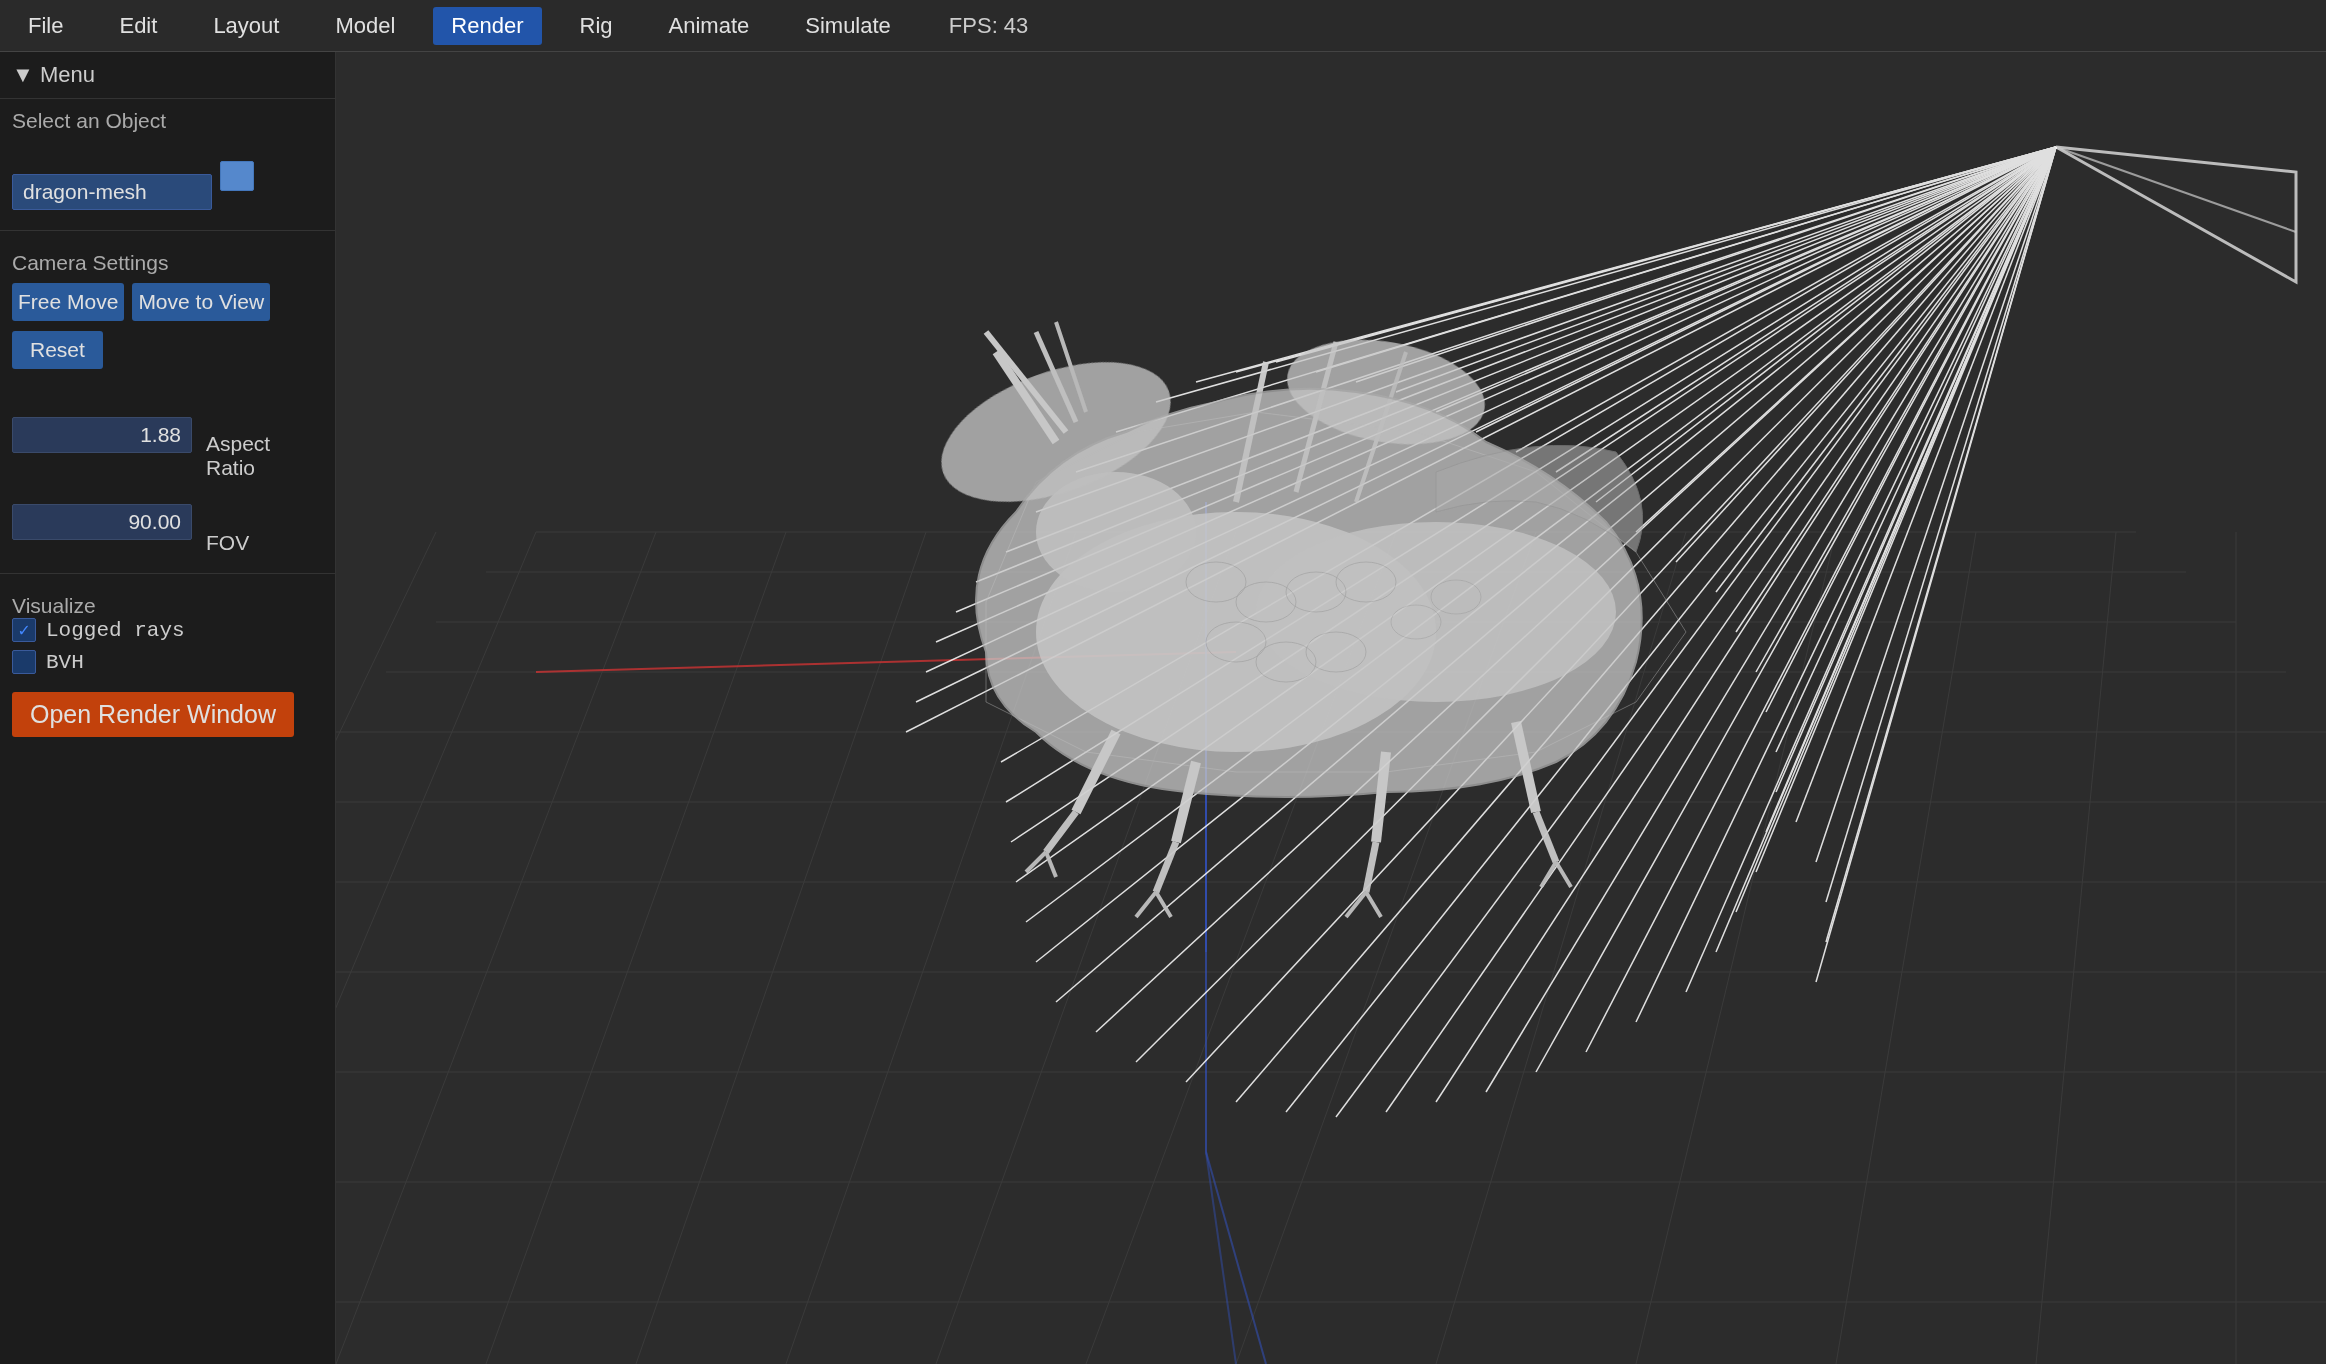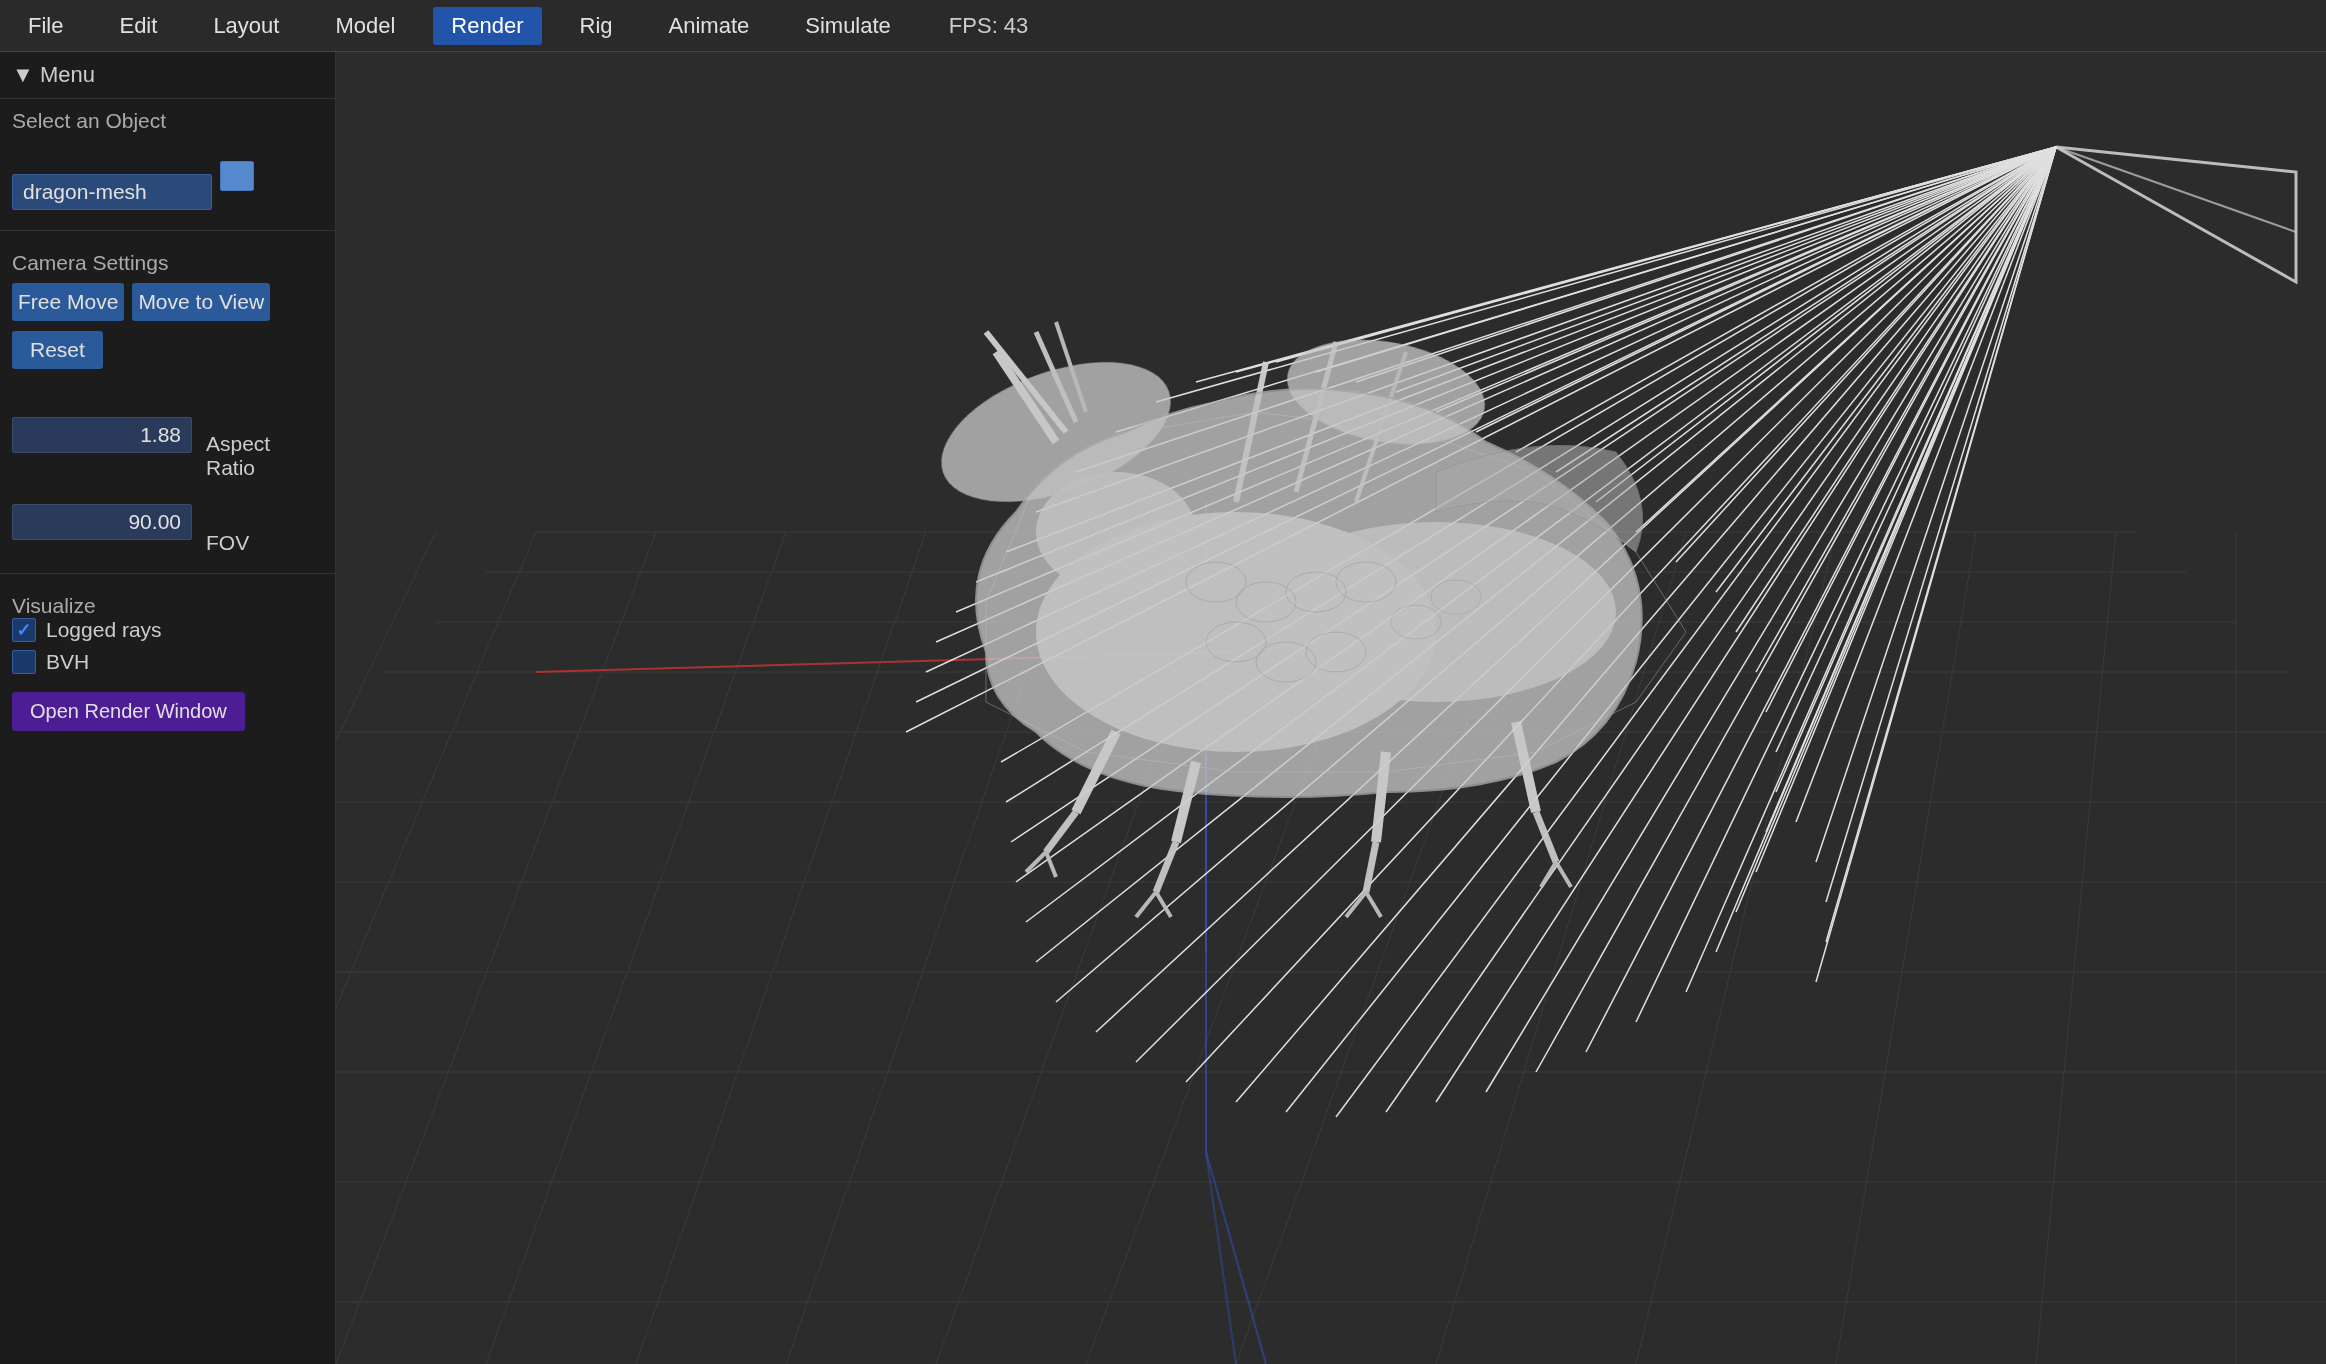--- a/index.html
+++ b/index.html
@@ -166,20 +166,21 @@
       font-size: 21px;
       color: #aaa;
       margin-bottom: 0;
     }
 
     .checkbox-row {
       display: flex;
       align-items: center;
       gap: 10px;
       margin-bottom: 8px;
+      font-family: Liberation Mono, monospace;
     }
     .checkbox-box {
       width: 24px;
       height: 24px;
       background: #1a3a6a;
       border: 1px solid #3a5a9a;
       border-radius: 2px;
       display: flex;
       align-items: center;
       justify-content: center;
@@ -191,25 +192,25 @@
       color: #4488ff;
       font-size: 18px;
       font-weight: bold;
     }
     .checkbox-label {
       font-size: 21px;
       color: #ccc;
     }
 
     .btn-render {
-      background: #4c1d95;
+      background: #c2410c;
       border: none;
       color: #e0e0e0;
       padding: 8px 18px;
-      font-size: 20px;
+      font-size: 25px;
       border-radius: 3px;
       cursor: pointer;
       margin-top: 10px;
     }
 
     
     #viewport {
       flex: 1;
       position: relative;
       overflow: hidden;

